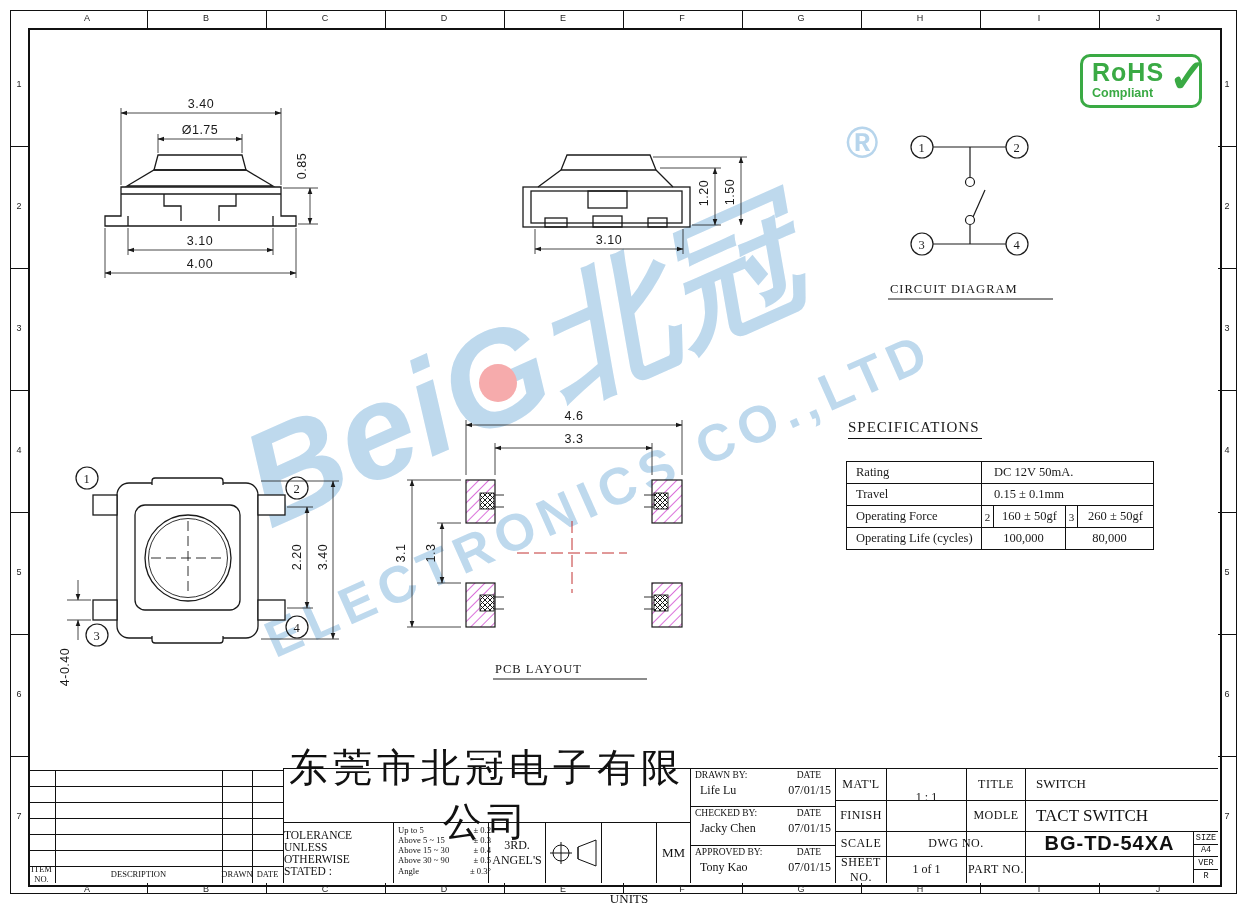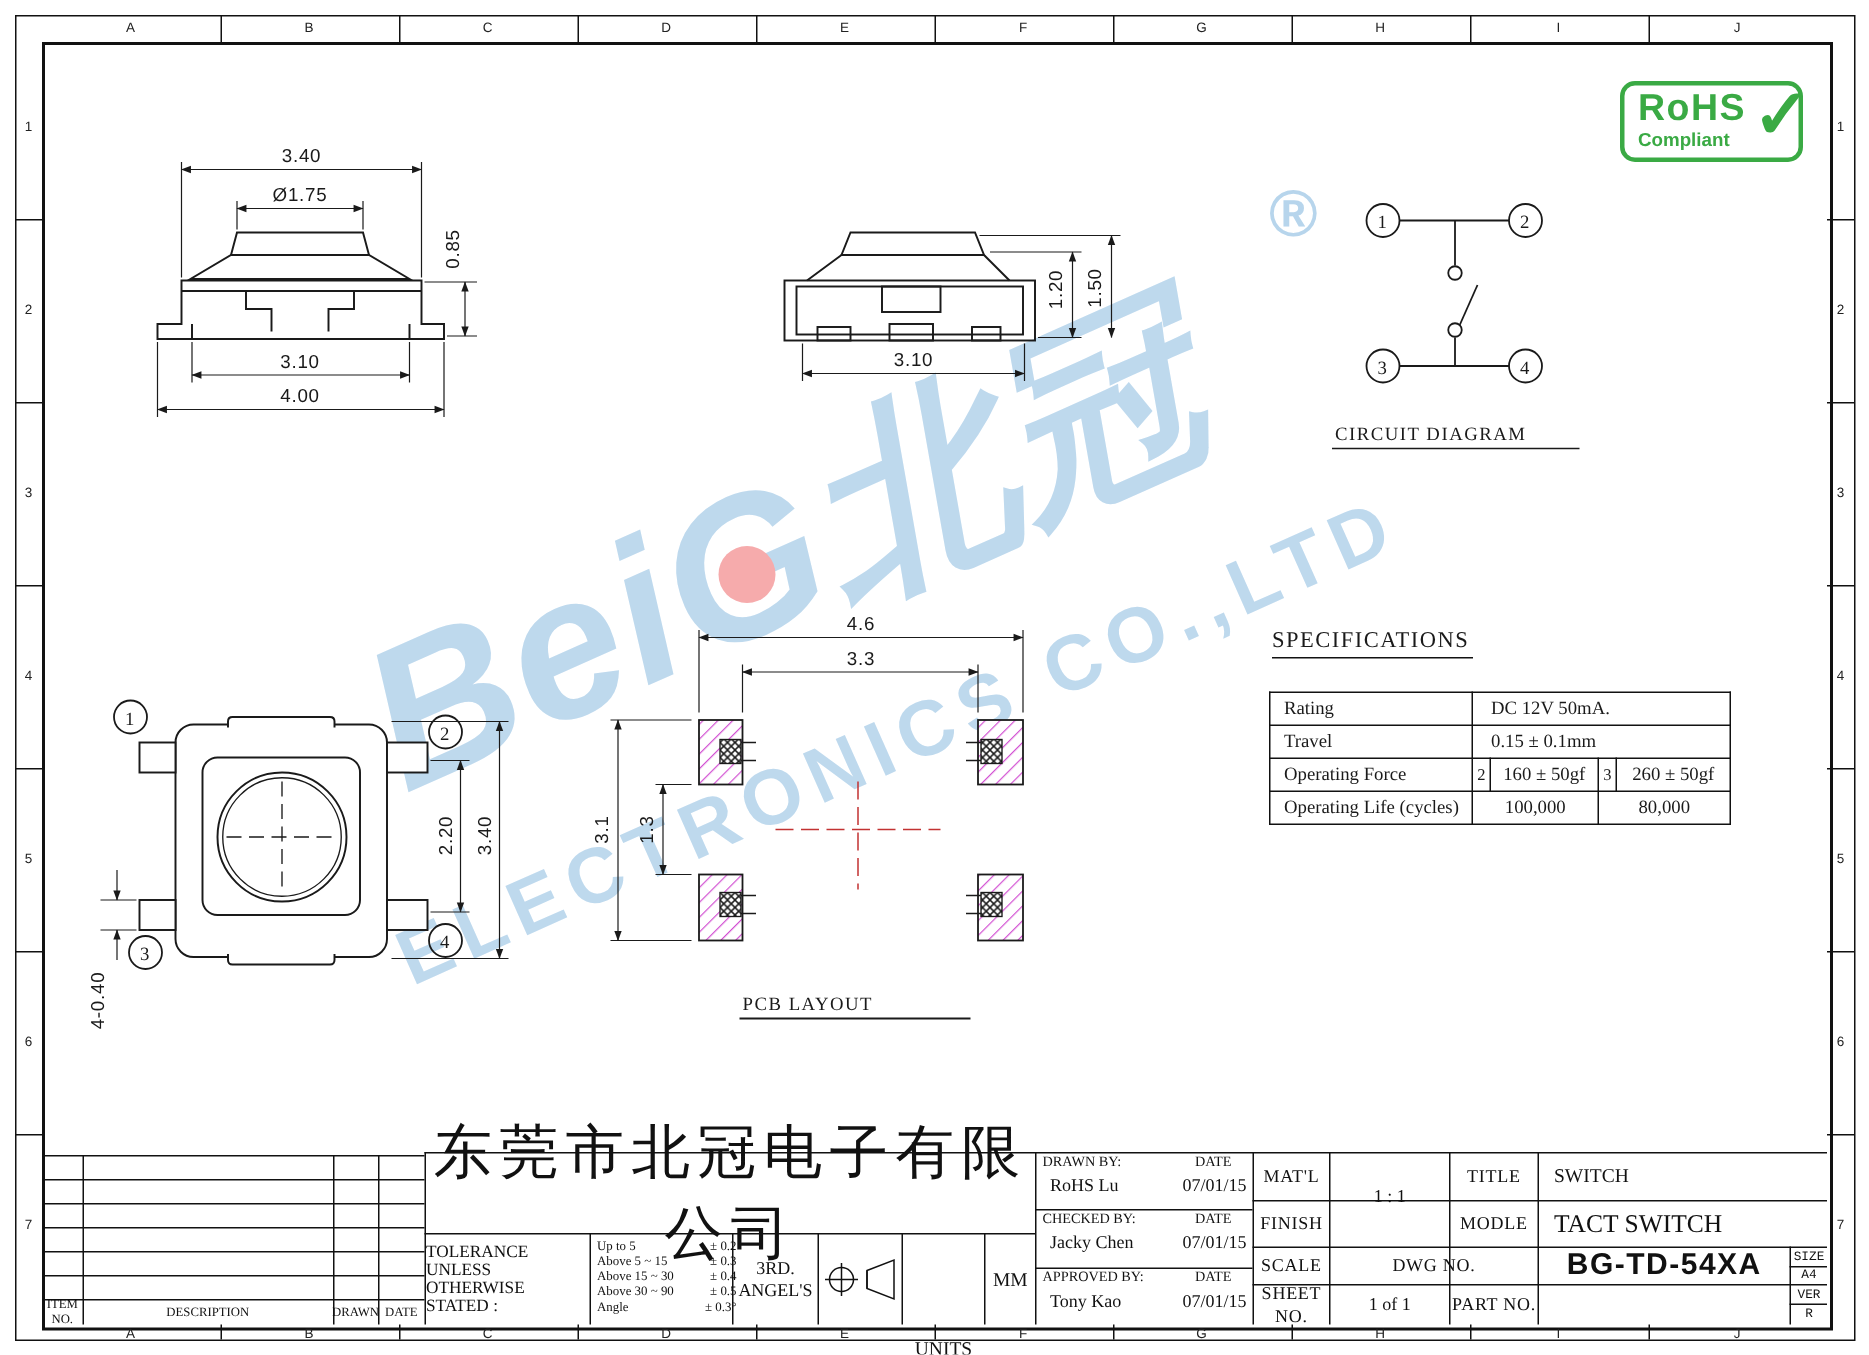--- a/index.html
+++ b/index.html
@@ -437,21 +437,21 @@
 </div>
 <div class="tb cellc" style="left:602px;top:868px;width:54px;height:61px;font-size:13px">UNITS</div>
 <div class="tb cellc" style="left:657px;top:822px;width:33px;height:61px;font-size:13px">MM</div>
 
 <div class="tb signoff" style="left:690px;top:768px;width:145px;height:38px">
   <div class="hd">
       <span>DRAWN BY:</span>
       <span>DATE</span>
     </div>
   <div class="nm">
-      <span>RoHS  Lu</span>
+      <span>Life  Lu</span>
       <span>07/01/15</span>
     </div>
 </div>
 <div class="tb signoff" style="left:690px;top:806px;width:145px;height:39px">
   <div class="hd">
       <span>CHECKED BY:</span>
       <span>DATE</span>
     </div>
   <div class="nm">
       <span>Jacky Chen</span>

